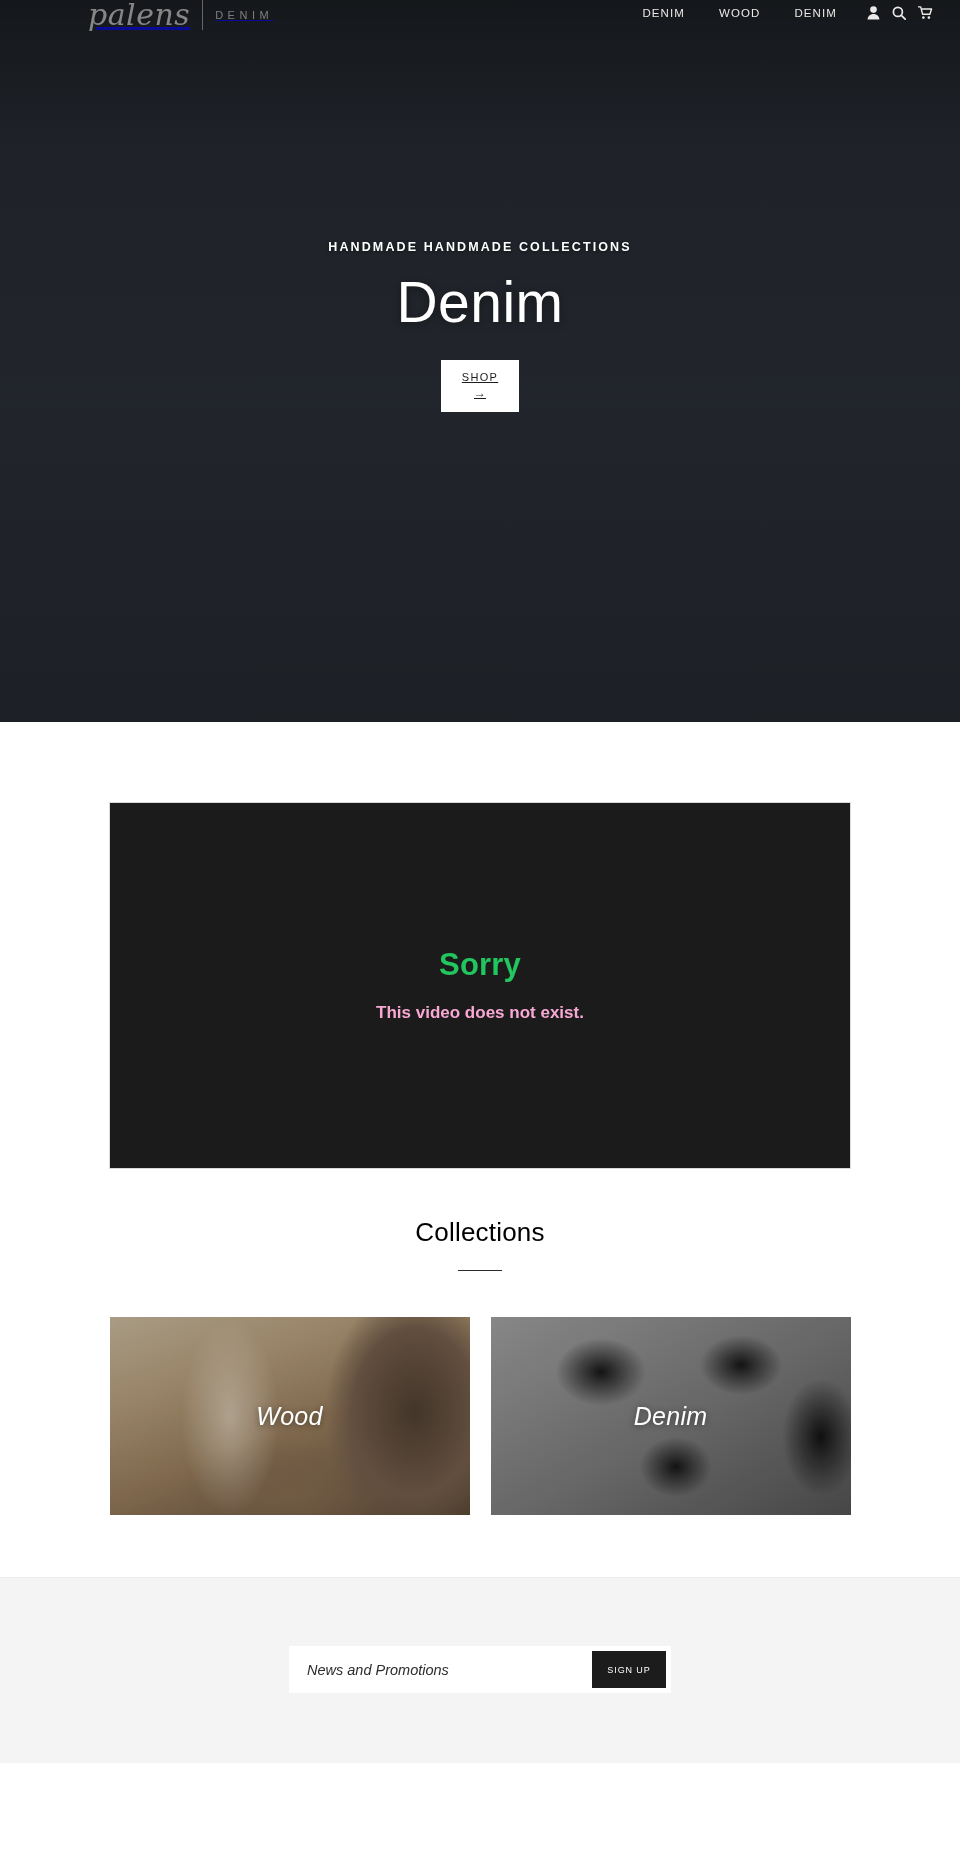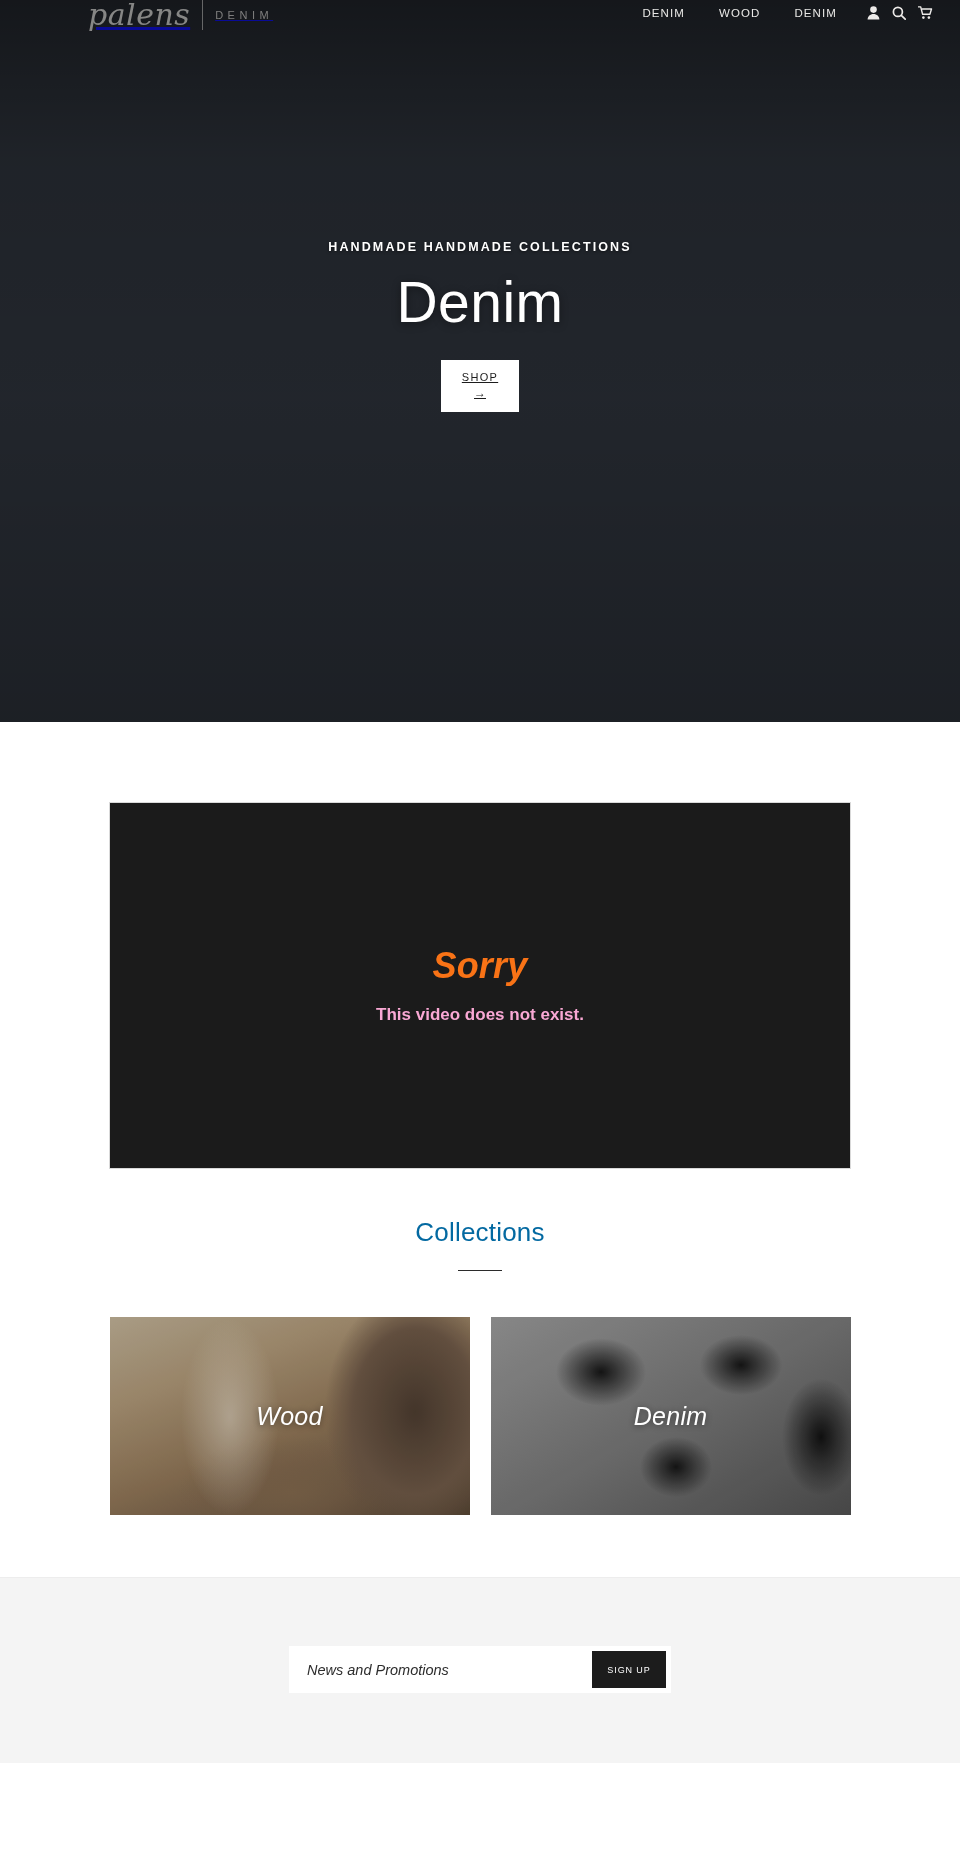--- a/index.html
+++ b/index.html
@@ -160,40 +160,39 @@
     margin: 0 auto;
     background: #1b1b1b;
     border: 1px solid #d9d9d9;
     display: flex;
     flex-direction: column;
     align-items: center;
     justify-content: center;
     color: #fff;
   }
   .video-sorry {
-    font-size: 36px;
+    font-size: 31px;
     font-weight: 700;
     letter-spacing: .2px;
-    color: #f97316;
+    color: #22c55e;
     line-height: 1.1;
-    font-style: italic;
   }
   .video-sub {
     margin-top: 20px;
     font-size: 17px;
     font-weight: 700;
     color: #f9a8d4;
   }
 
   
   .collections { padding: 48px 0 0; background: #fff; text-align: center; }
   .sec-title {
     font-size: 26px;
     font-weight: 400;
-    color: #0369a1;
+    color: #000000;
     letter-spacing: .2px;
   }
   .sec-rule {
     width: 44px; height: 1px;
     background: #2b2b2b;
     margin: 22px auto 0;
   }
 
   .card-row {
     display: flex;

